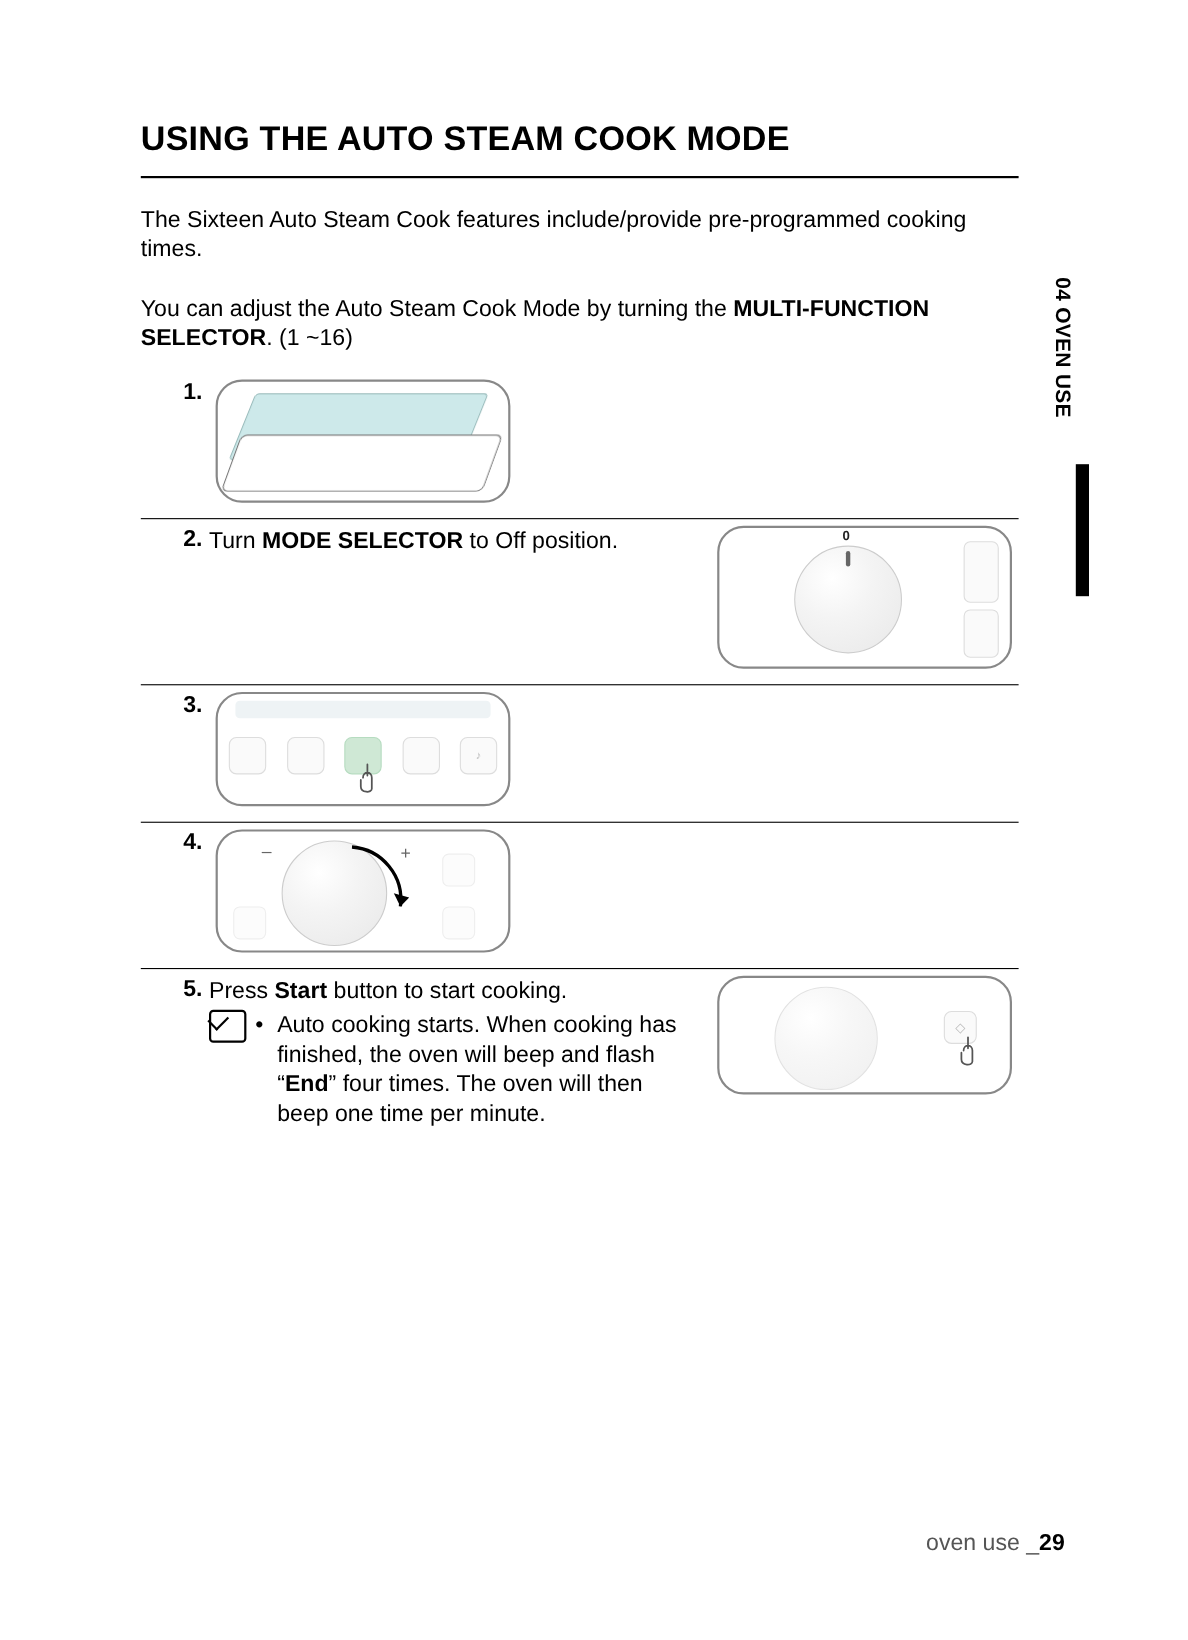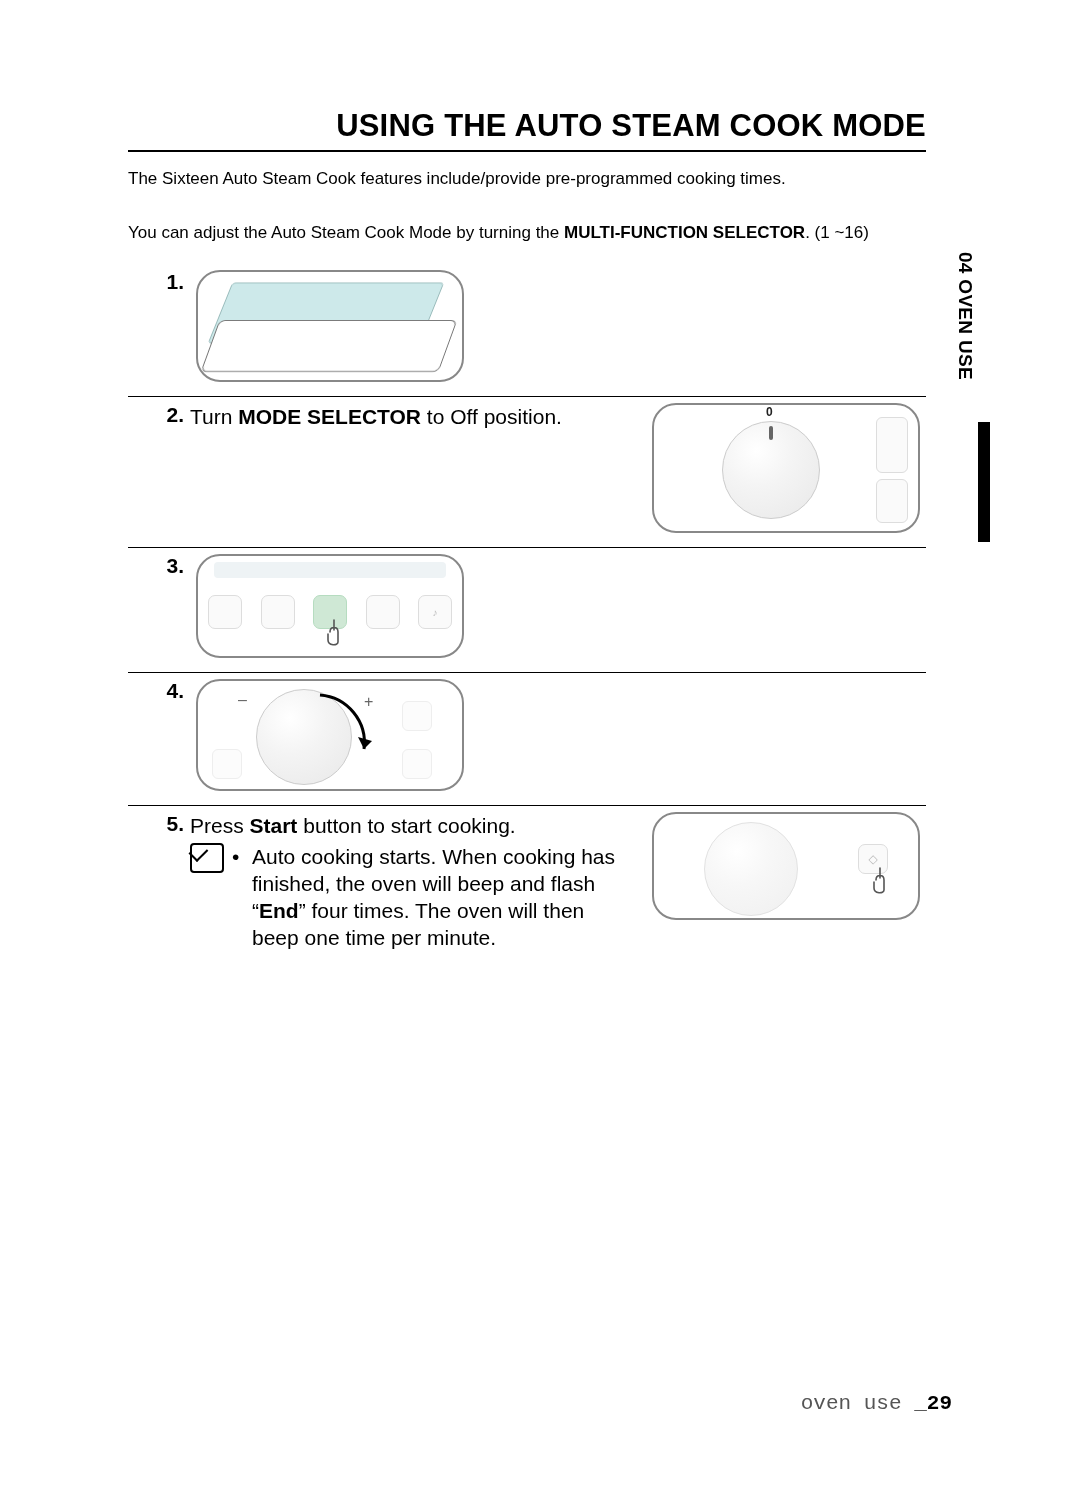--- a/index.html
+++ b/index.html
@@ -22,27 +22,26 @@
     left: 128px;
     top: 108px;
     width: 798px;
   }
   h1.title {
     font-size: 31px;
     letter-spacing: 0.2px;
     font-weight: bold;
     margin: 0 0 6px 0;
     border-bottom: 2px solid #000;
-    padding-bottom: 6px;
-    text-align: right;
+    padding-bottom: 16px;
   }
   .intro {
-    font-size: 17px;
+    font-size: 21px;
     line-height: 27px;
-    margin-top: 13px;
+    margin-top: 24px;
   }
   .intro b { font-weight: bold; }
   .steps {
     margin-top: 18px;
   }
   .step {
     display: flex;
     border-bottom: 1px solid #000;
     padding: 6px 0 14px 0;
     min-height: 0;
@@ -117,25 +116,24 @@
     right: 90px;
     top: 422px;
     width: 12px;
     height: 120px;
     background: #000;
   }
 
   
   .footer {
     position: absolute;
-    right: 128px;
+    right: 112px;
     bottom: 76px;
     font-size: 21px;
     color: #555;
-    font-family: Liberation Mono, monospace;
   }
   .footer .pg {
     color: #000;
     font-weight: bold;
   }
 
   
   .panel {
     border: 2px solid #888;
     border-radius: 24px;

